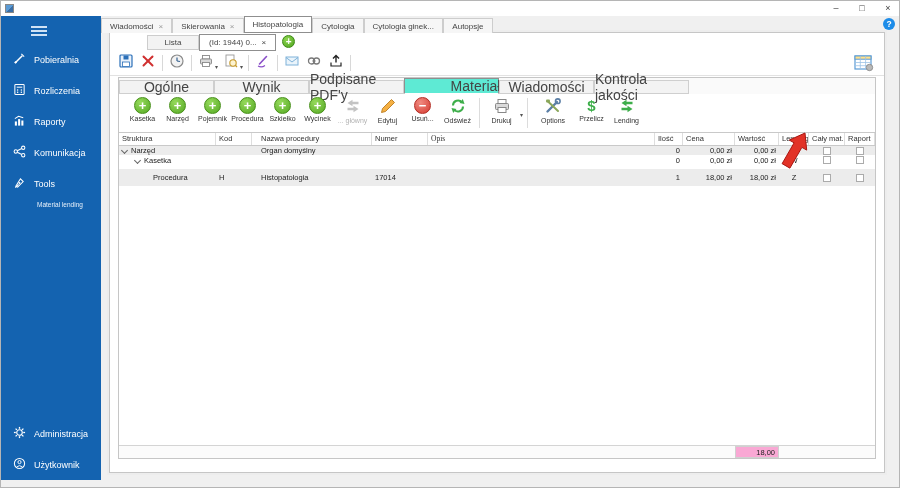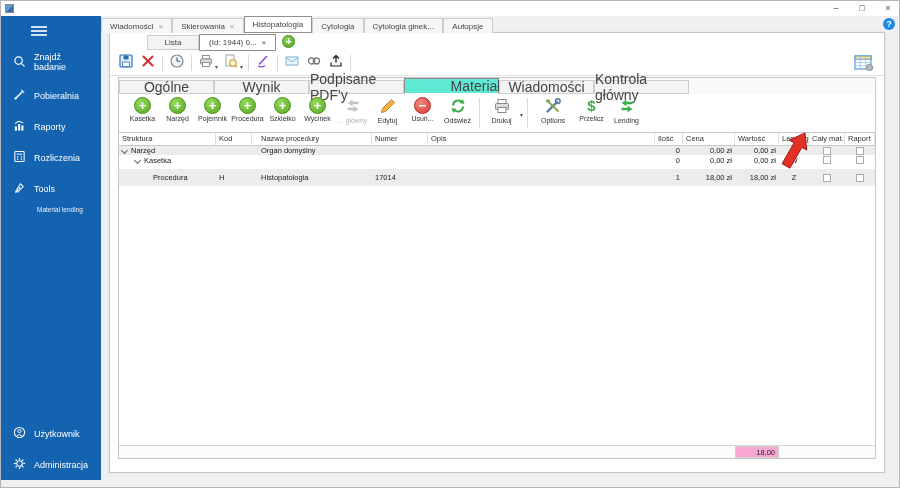--- a/index.html
+++ b/index.html
@@ -62,21 +62,21 @@
   .t2caret { font-size:6px; color:#555; align-self:center; margin:8px 0 0 1px; }
   .t2group { display:flex; }
 
   
   .grid { position:absolute; left:0; right:0; top:54px; bottom:0; border-top:1px solid #c9c9c9; }
   .gr { display:flex; width:100%; }
   .hrow { height:13px; background:#fff; border-bottom:1px solid #c9c9c9; }
   .hcell { font-size:7.5px; color:#333; padding:1px 11px 0 3px; border-right:1px solid #dedede; white-space:nowrap; overflow:hidden; }
   .cell { font-size:7.5px; color:#222; padding:0 3px; display:flex; align-items:center; white-space:nowrap; overflow:hidden; }
   .c-struktura { width:97px; } .c-kod { width:36px; } .c-nazwa { width:114px;margin-left:6px; } .c-numer { width:56px; }
-  .c-opis { flex:1; } .c-ilosc { width:28px; } .c-cena { width:52px; } .c-wartosc { width:44px; }
+  .c-opis { flex:1;font-family:Liberation Serif, serif; } .c-ilosc { width:28px; } .c-cena { width:52px; } .c-wartosc { width:44px; }
   .c-lending { width:30px; } .c-caly { width:36px; } .c-raport { width:30px; }
   .num { justify-content:flex-end; }
   .ctr { justify-content:center; }
   .r0 { height:9px; background:#ececec; }
   .r1 { height:10px; background:#ffffff; }
   .rgap { height:4px; background:#fff; }
   .r2 { height:17px; background:#ececec; }
   .chev { width:5px; height:5px; border-left:1px solid #666; border-bottom:1px solid #666; transform:rotate(-45deg); margin-right:4px; flex:0 0 auto; }
   .ind1 { padding-left:16px; } .ind2 { padding-left:34px; }
   .cb { width:8px; height:8px; background:#fff; border:1px solid #ababab; margin:auto; }
@@ -103,89 +103,92 @@
 
   <div class="sidebar">
     <div class="hamburger">
         <i></i>
         <i></i>
         <i></i>
       </div>
 
     <div class="sb-item">
       <span><svg width="13" height="13" viewBox="0 0 14 14">
-            <circle cx="6" cy="6" r="4" fill="none" stroke="#fff" stroke-width="1.3"></circle>
-            <line x1="9" y1="9" x2="12.5" y2="12.5" stroke="#fff" stroke-width="1.3"></line>
-          </svg></span>
-      <span>Znajdź badanie</span>
-    </div>
-    <div class="sb-item">
-      <span><svg width="13" height="13" viewBox="0 0 14 14">
             <line x1="2.5" y1="11.5" x2="10" y2="4" stroke="#fff" stroke-width="1.6"></line>
             <line x1="9" y1="2" x2="12" y2="5" stroke="#fff" stroke-width="1.2"></line>
             <line x1="2" y1="12" x2="3.5" y2="10.5" stroke="#fff" stroke-width="2.2"></line>
           </svg></span>
       <span>Pobieralnia</span>
-    </div>
-    <div class="sb-item">
-      <span><svg width="13" height="13" viewBox="0 0 14 14">
-            <rect x="2" y="8" width="2.2" height="4.5" fill="#fff"></rect>
-            <rect x="5.5" y="5.5" width="2.2" height="7" fill="#fff"></rect>
-            <rect x="9" y="7" width="2.2" height="5.5" fill="#fff"></rect>
-            <polyline points="2,5 6,2.5 11,4" fill="none" stroke="#fff" stroke-width="1.1"></polyline>
-          </svg></span>
-      <span>Raporty</span>
     </div>
     <div class="sb-item">
       <span><svg width="13" height="13" viewBox="0 0 14 14">
             <rect x="2" y="1.5" width="10" height="11" rx="1" fill="none" stroke="#fff" stroke-width="1.1"></rect>
             <line x1="4" y1="4.5" x2="10" y2="4.5" stroke="#fff" stroke-width="1.1"></line>
             <circle cx="5" cy="7.5" r=".8" fill="#fff"></circle>
             <circle cx="9" cy="7.5" r=".8" fill="#fff"></circle>
             <circle cx="5" cy="10" r=".8" fill="#fff"></circle>
             <circle cx="9" cy="10" r=".8" fill="#fff"></circle>
           </svg></span>
       <span>Rozliczenia</span>
     </div>
     <div class="sb-item">
       <span><svg width="13" height="13" viewBox="0 0 14 14">
+            <rect x="2" y="8" width="2.2" height="4.5" fill="#fff"></rect>
+            <rect x="5.5" y="5.5" width="2.2" height="7" fill="#fff"></rect>
+            <rect x="9" y="7" width="2.2" height="5.5" fill="#fff"></rect>
+            <polyline points="2,5 6,2.5 11,4" fill="none" stroke="#fff" stroke-width="1.1"></polyline>
+          </svg></span>
+      <span>Raporty</span>
+    </div>
+    <div class="sb-item">
+      <span><svg width="13" height="13" viewBox="0 0 14 14">
+            <circle cx="3" cy="7" r="1.8" fill="none" stroke="#fff" stroke-width="1.1"></circle>
+            <circle cx="11" cy="3" r="1.8" fill="none" stroke="#fff" stroke-width="1.1"></circle>
+            <circle cx="11" cy="11" r="1.8" fill="none" stroke="#fff" stroke-width="1.1"></circle>
+            <line x1="4.6" y1="6.2" x2="9.4" y2="3.8" stroke="#fff" stroke-width="1.1"></line>
+            <line x1="4.6" y1="7.8" x2="9.4" y2="10.2" stroke="#fff" stroke-width="1.1"></line>
+          </svg></span>
+      <span>Komunikacja</span>
+    </div>
+    <div class="sb-item">
+      <span><svg width="13" height="13" viewBox="0 0 14 14">
             <path d="M3,11 L8,3 L11,6 L5,12 Z" fill="none" stroke="#fff" stroke-width="1.1"></path>
             <circle cx="7" cy="7.5" r="1" fill="#fff"></circle>
             <line x1="2.5" y1="12.5" x2="6" y2="9" stroke="#fff" stroke-width="1.1"></line>
           </svg></span>
       <span>Tools</span>
     </div>
     <div class="sb-sub">Material lending</div>
 
     <div class="sb-spacer"></div>
 
-    <div class="sb-item">
-      <span><svg width="13" height="13" viewBox="0 0 14 14">
-            <circle cx="7" cy="7" r="5.5" fill="none" stroke="#fff" stroke-width="1.1"></circle>
-            <circle cx="7" cy="5.5" r="1.7" fill="none" stroke="#fff" stroke-width="1"></circle>
-            <path d="M3.8,10.8 q3.2,-3 6.4,0" fill="none" stroke="#fff" stroke-width="1"></path>
-          </svg></span>
-      <span>Użytkownik</span>
-    </div>
     <div class="sb-item">
       <span><svg width="13" height="13" viewBox="0 0 14 14">
             <circle cx="7" cy="7" r="3" fill="none" stroke="#fff" stroke-width="1.2"></circle>
             <g stroke="#fff" stroke-width="1.4">
               <line x1="7" y1="1" x2="7" y2="3"></line>
               <line x1="7" y1="11" x2="7" y2="13"></line>
               <line x1="1" y1="7" x2="3" y2="7"></line>
               <line x1="11" y1="7" x2="13" y2="7"></line>
               <line x1="2.8" y1="2.8" x2="4.2" y2="4.2"></line>
               <line x1="9.8" y1="9.8" x2="11.2" y2="11.2"></line>
               <line x1="11.2" y1="2.8" x2="9.8" y2="4.2"></line>
               <line x1="4.2" y1="9.8" x2="2.8" y2="11.2"></line>
             </g>
           </svg></span>
       <span>Administracja</span>
     </div>
+    <div class="sb-item">
+      <span><svg width="13" height="13" viewBox="0 0 14 14">
+            <circle cx="7" cy="7" r="5.5" fill="none" stroke="#fff" stroke-width="1.1"></circle>
+            <circle cx="7" cy="5.5" r="1.7" fill="none" stroke="#fff" stroke-width="1"></circle>
+            <path d="M3.8,10.8 q3.2,-3 6.4,0" fill="none" stroke="#fff" stroke-width="1"></path>
+          </svg></span>
+      <span>Użytkownik</span>
+    </div>
   </div>
 
   <div class="main-tabs">
     <div class="mtab">
         <span>Wiadomości</span>
         <span class="x">×</span>
       </div>
     <div class="mtab">
         <span>Skierowania</span>
         <span class="x">×</span>
@@ -308,21 +311,21 @@
         <div class="itab">
             <span>Podpisane PDF'y</span>
           </div>
         <div class="itab active">
             <span>Materiał</span>
           </div>
         <div class="itab">
             <span>Wiadomości</span>
           </div>
         <div class="itab">
-            <span>Kontrola główny</span>
+            <span>Kontrola jakości</span>
           </div>
       </div>
 
       <div class="toolbar2">
         <div class="t2btn">
             <span class="cbtn green">+</span>
             <span>Kasetka</span>
           </div>
         <div class="t2btn">
             <span class="cbtn green">+</span>

